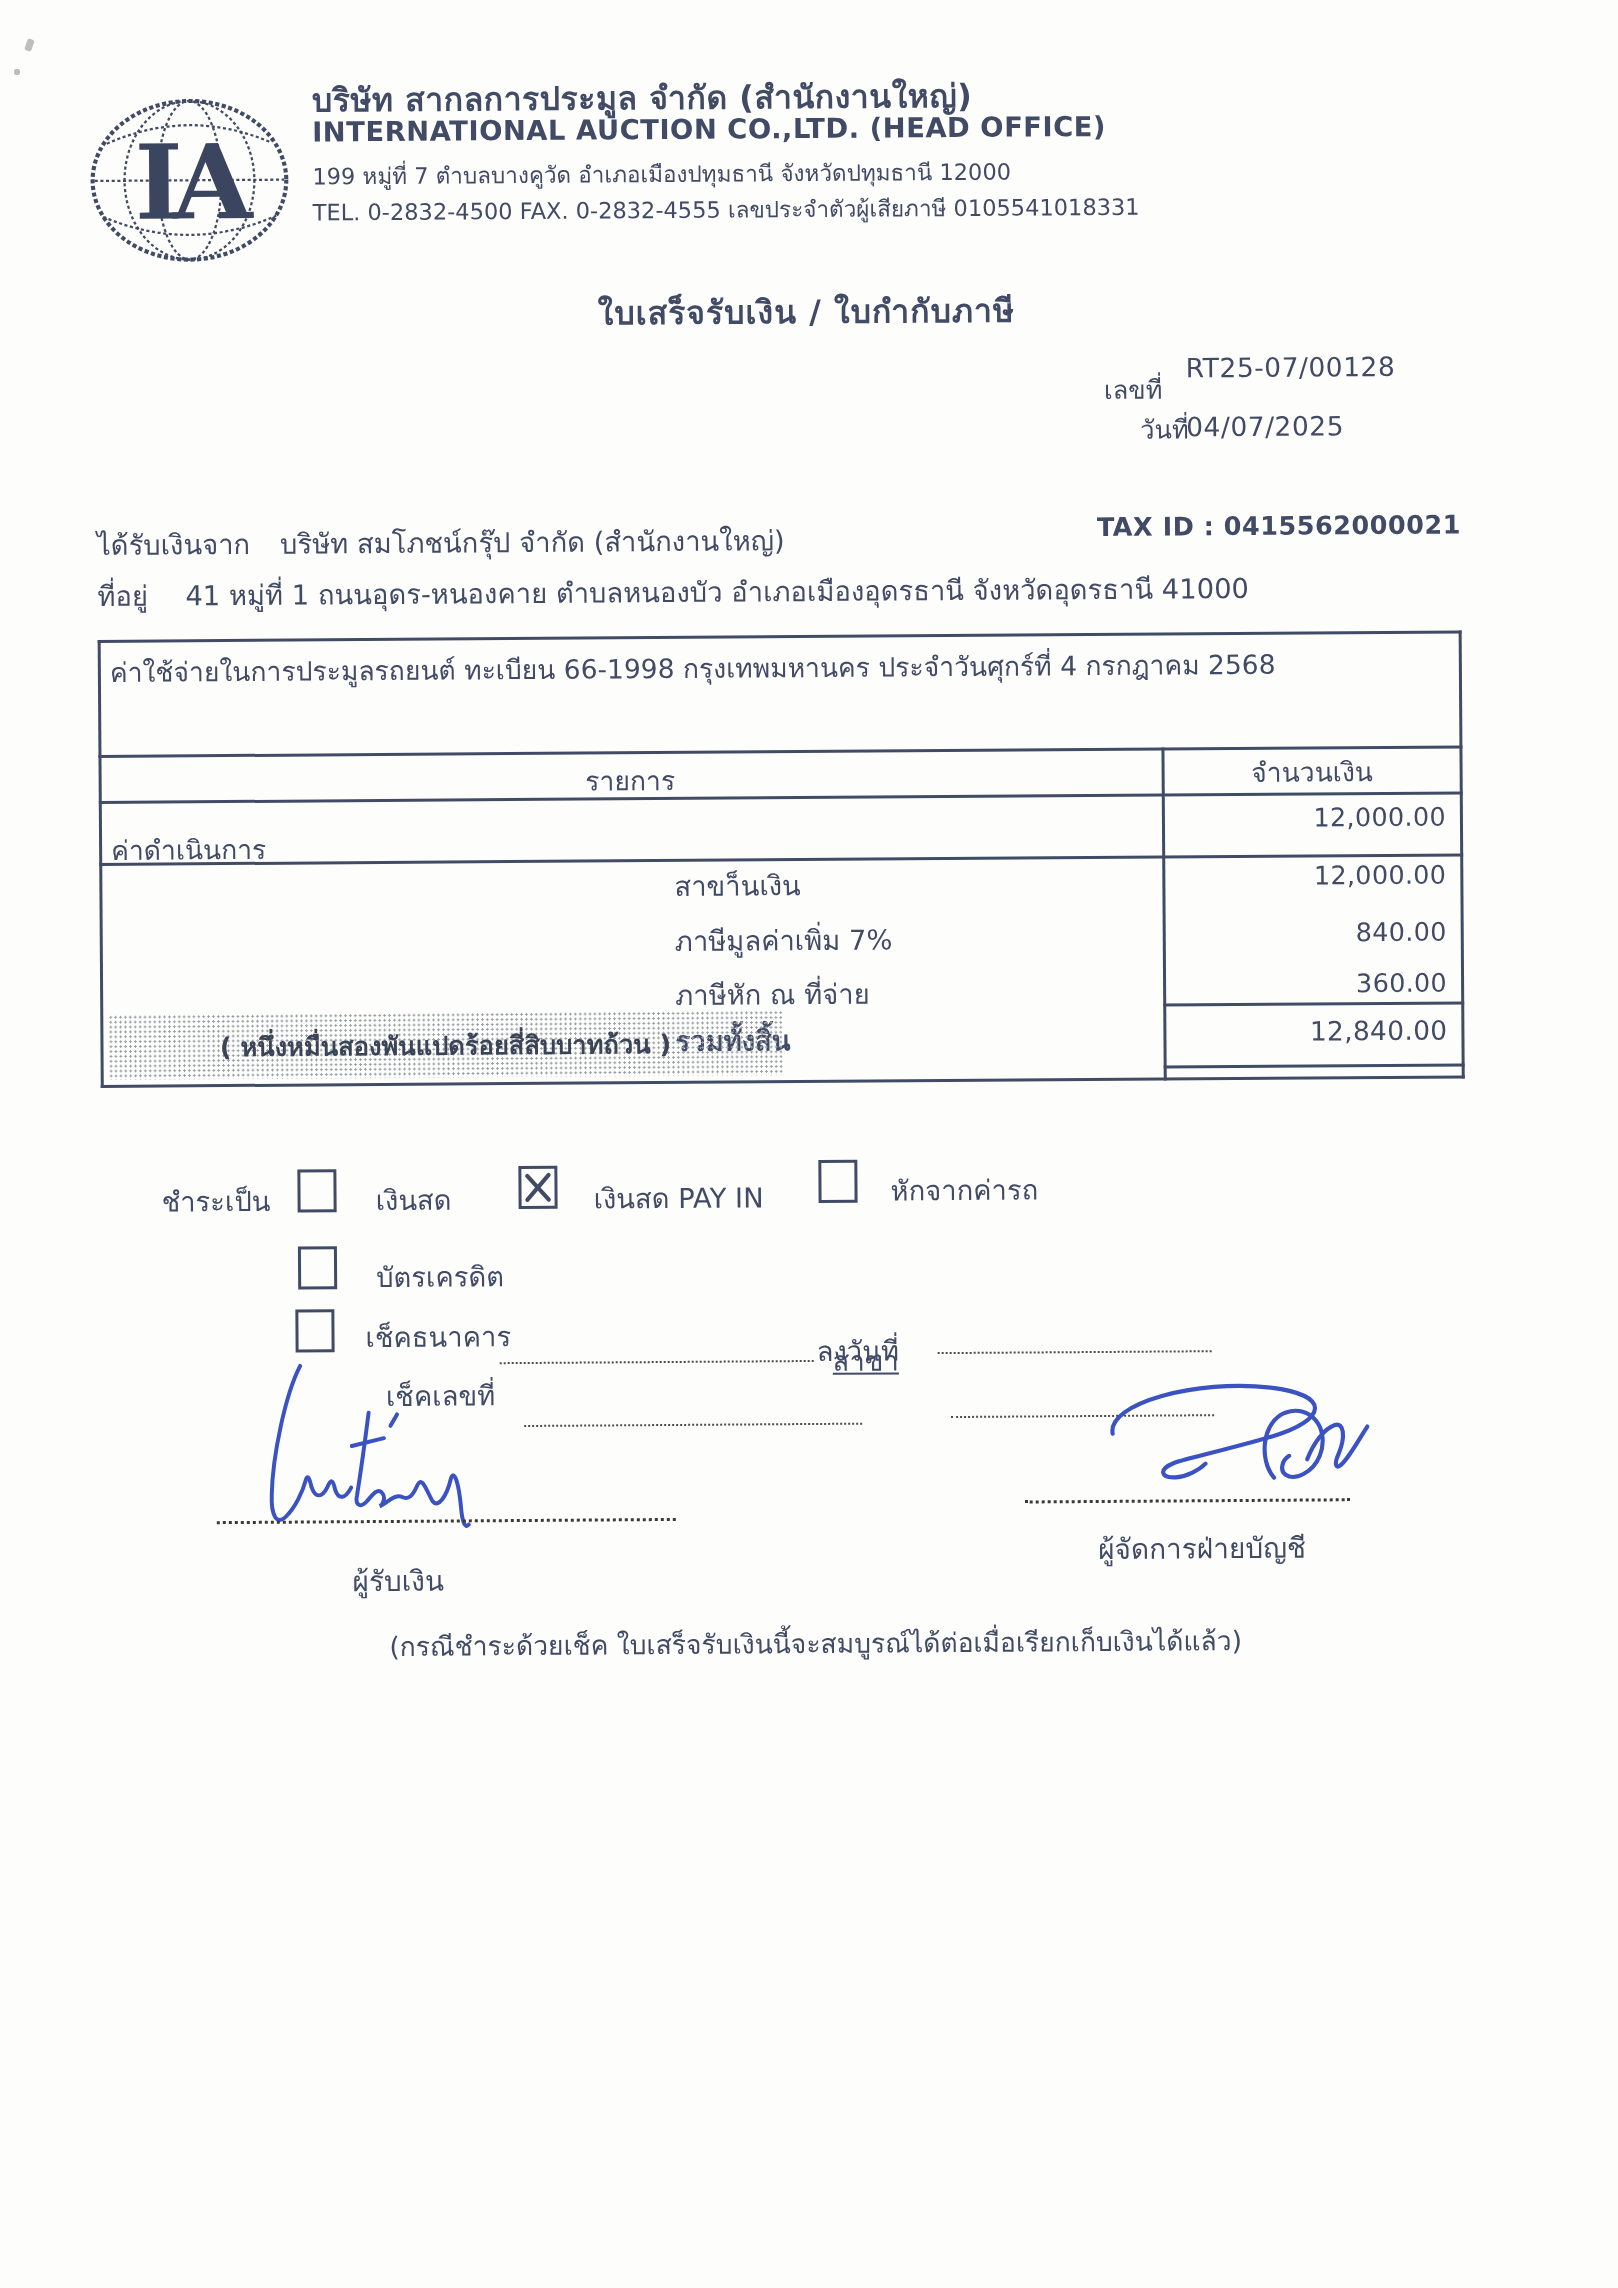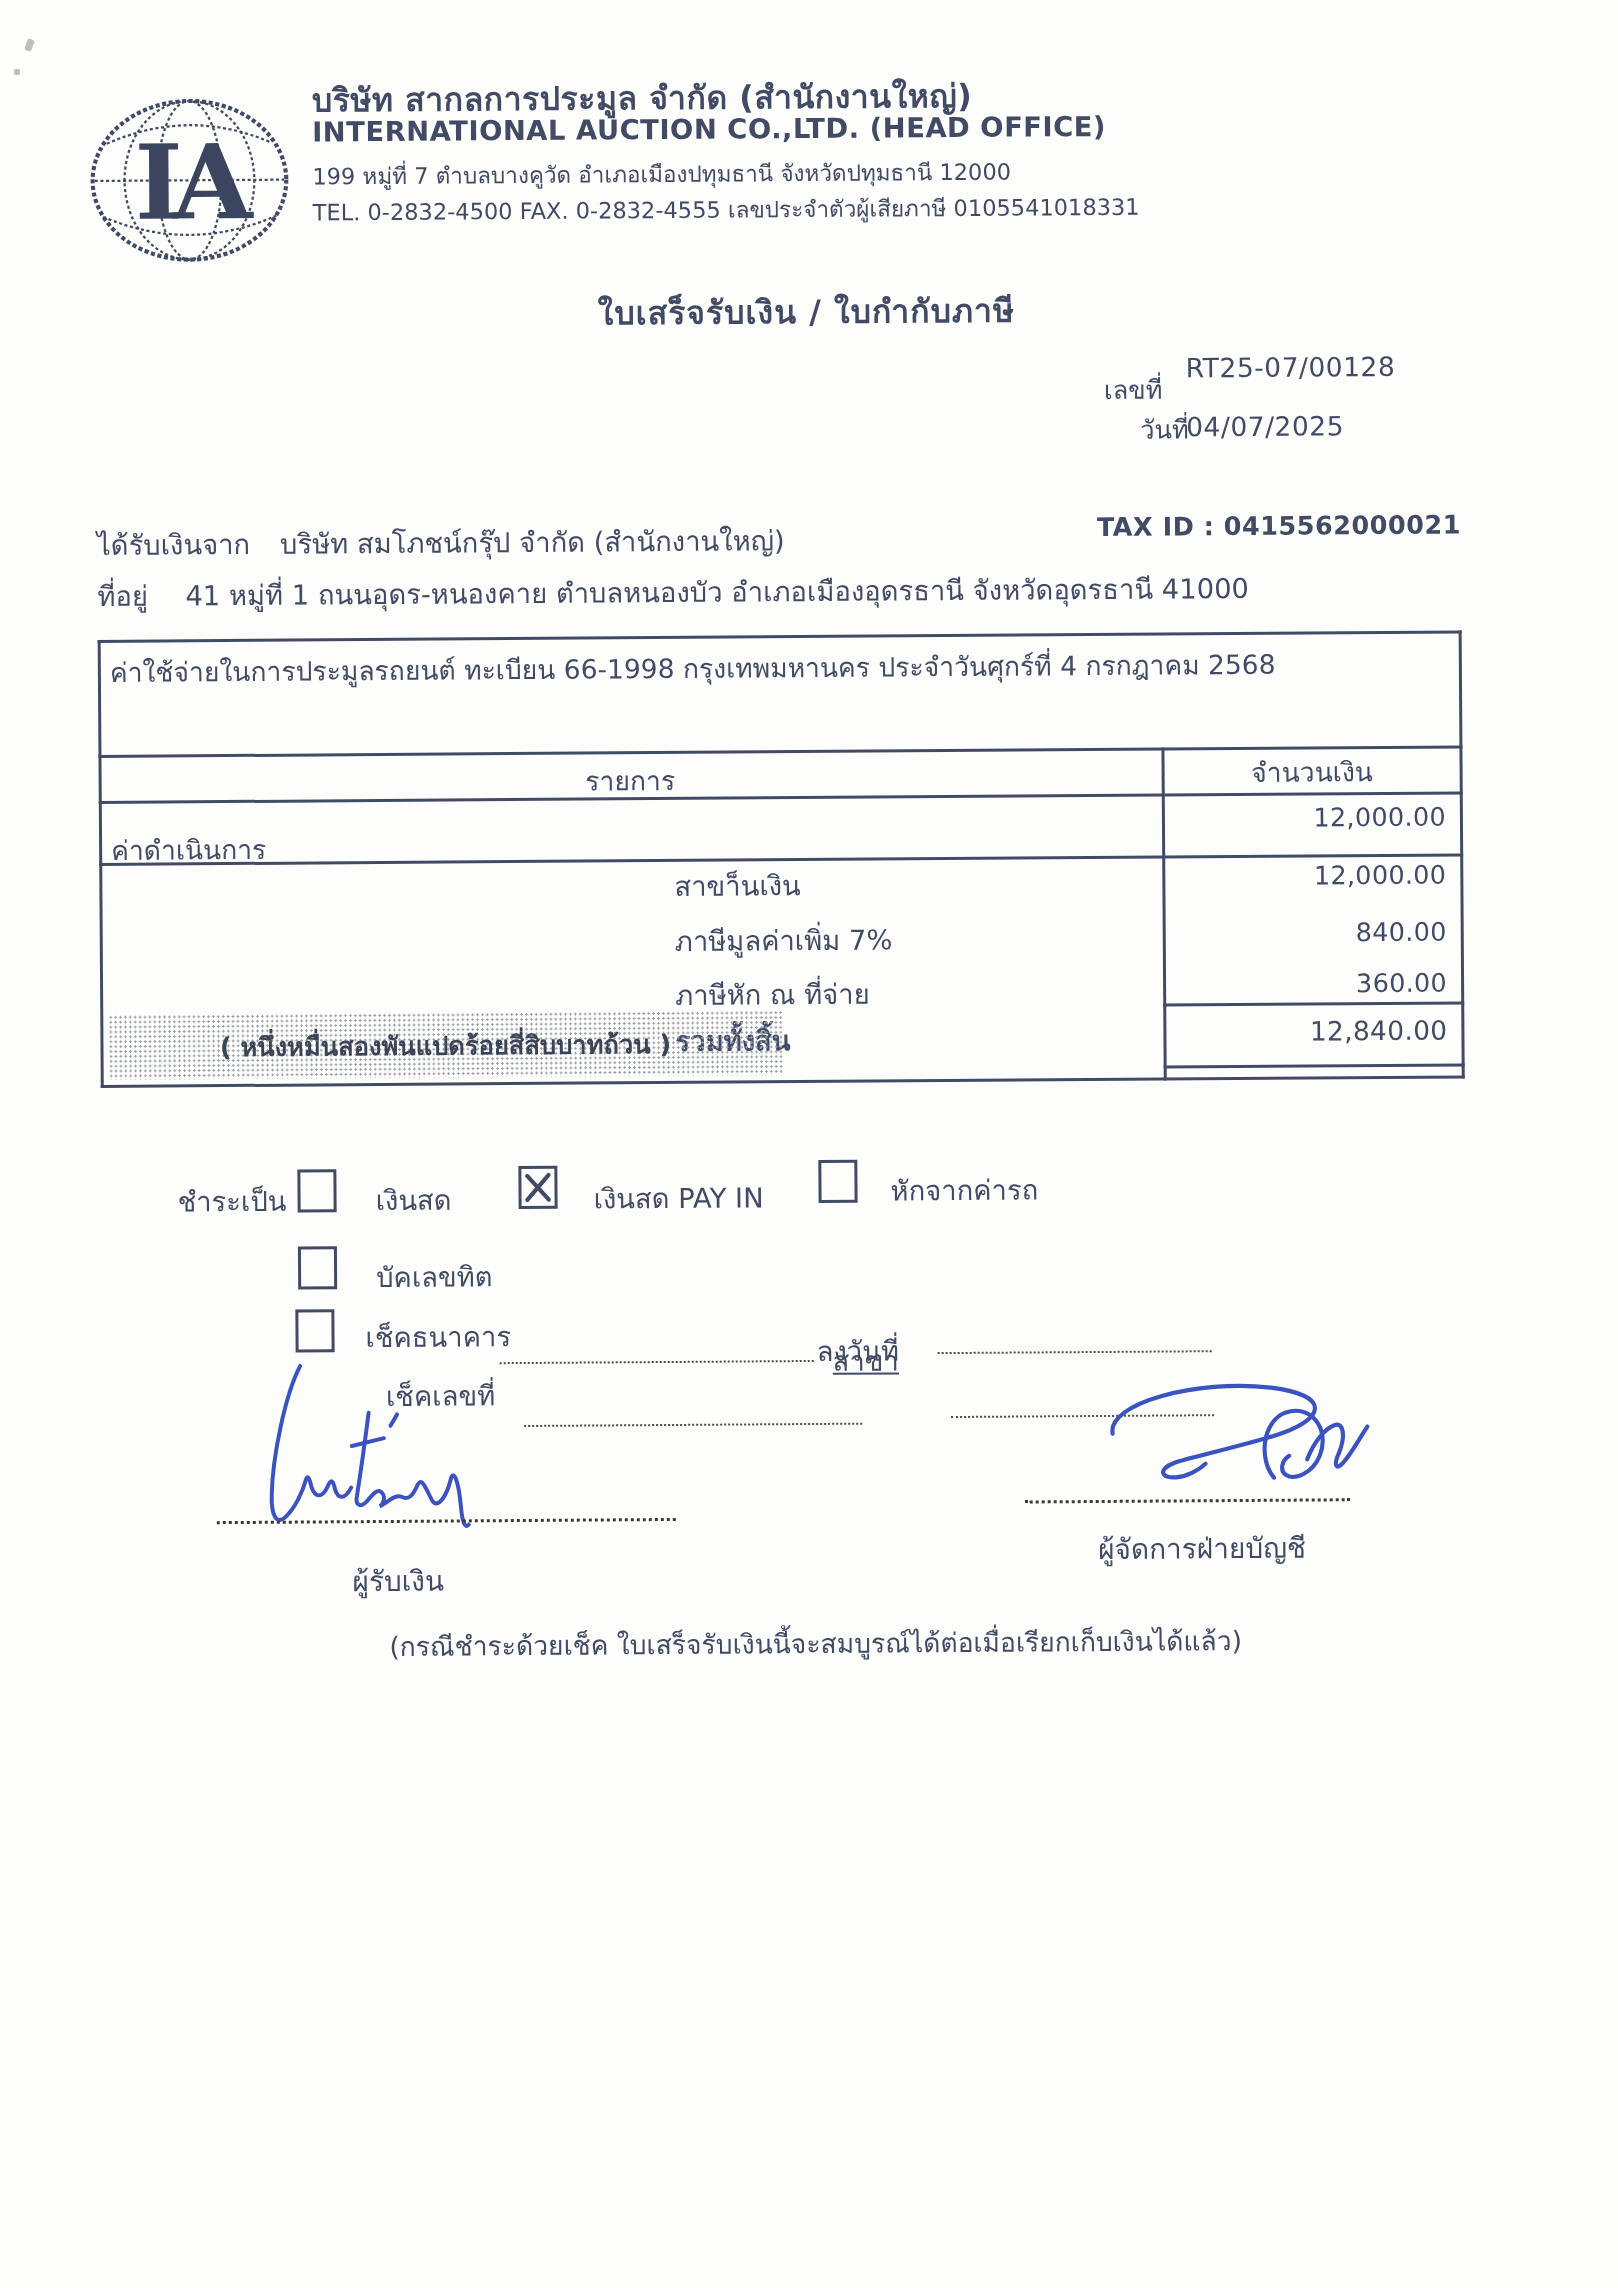--- a/index.html
+++ b/index.html
@@ -134,37 +134,37 @@
 
       <div class="sum-label" style="left:673px;top:973px;">ภาษีหัก ณ ที่จ่าย</div>
       <div class="amt" style="left:1164px;top:972px;width:281px;">360.00</div>
 
       <div class="sum-label b" style="left:673px;top:1019px;">รวมทั้งสิ้น</div>
       <div class="amt" style="left:1164px;top:1019px;width:281px;font-size:26.5px;">12,840.00</div>
 
       <div class="words-strip" style="left:106px;top:1010px;width:674px;height:65px;">( หนึ่งหมื่นสองพันแปดร้อยสี่สิบบาทถ้วน )</div>
     </div>
 
-    <div class="opt-label" style="left:174px;top:1176px;">ชำระเป็น</div>
+    <div class="opt-label" style="left:158px;top:1176px;">ชำระเป็น</div>
 
     <button class="cb" style="left:294px;top:1166px;"></button>
     <div class="opt-label" style="left:372px;top:1176px;">เงินสด</div>
 
     <button class="cb" style="left:515px;top:1164px;">
       <svg viewBox="0 0 40 44">
         <path d="M7,8 L33,37 M33,7 L7,37" stroke="#414b66" stroke-width="5" stroke-linecap="round" fill="none"></path>
       </svg>
     </button>
     <div class="opt-label" style="left:590px;top:1176px;">เงินสด PAY IN</div>
 
     <button class="cb" style="left:815px;top:1160px;"></button>
     <div class="opt-label" style="left:887px;top:1170px;">หักจากค่ารถ</div>
 
     <button class="cb" style="left:294px;top:1243px;"></button>
-    <div class="opt-label" style="left:372px;top:1253px;">บัคเลขทิต</div>
+    <div class="opt-label" style="left:372px;top:1253px;">บัตรเครดิต</div>
 
     <button class="cb" style="left:291px;top:1306px;"></button>
     <div class="opt-label" style="left:361px;top:1313px;">เช็คธนาคาร</div>
     <div class="dotline" style="left:495px;top:1360px;width:314px;"></div>
     <div class="opt-label" style="left:828px;top:1340px;text-decoration:underline;">สาขา</div>
     <div class="dotline" style="left:933px;top:1353px;width:274px;"></div>
 
     <div class="opt-label" style="left:345px;top:1372px;margin-left:36px;">เช็คเลขที่</div>
     <div class="dotline" style="left:519px;top:1423px;width:338px;"></div>
     <div class="opt-label" style="left:812px;top:1330px;">ลงวันที่</div>

